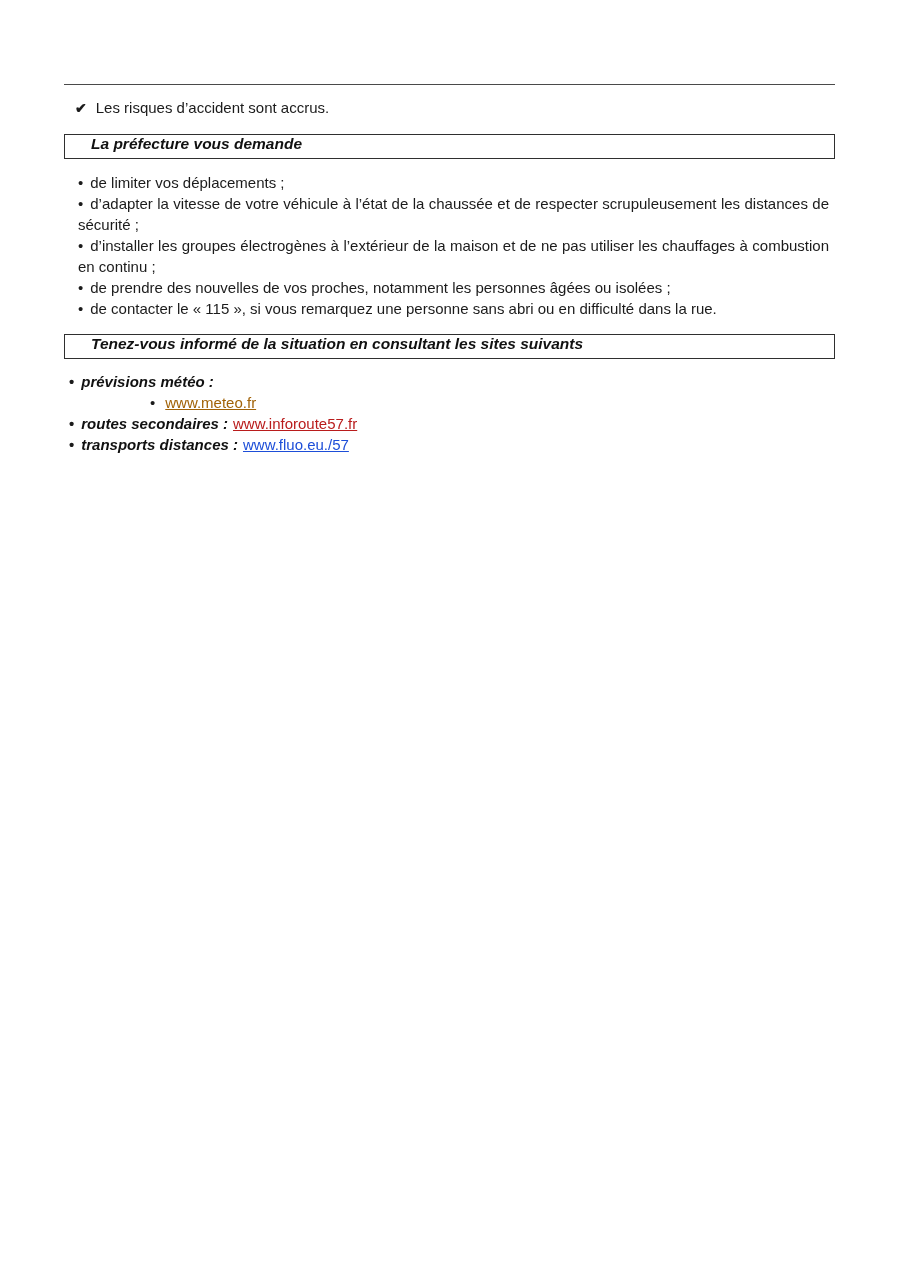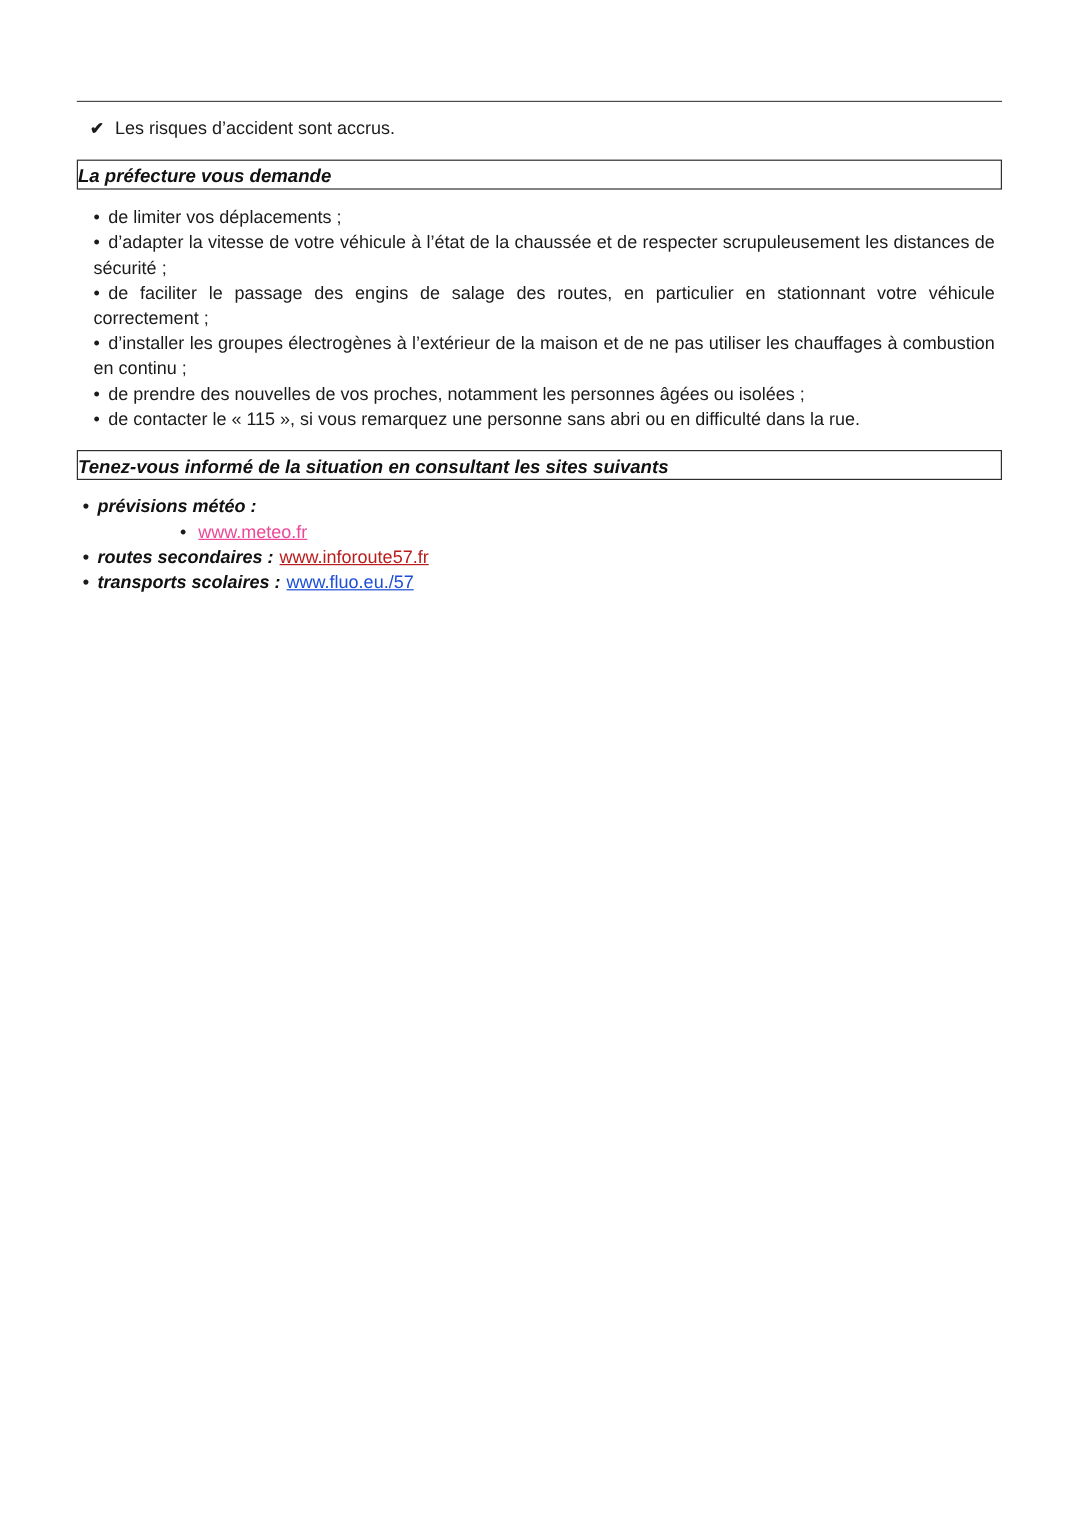--- a/index.html
+++ b/index.html
@@ -28,21 +28,22 @@
   .check {
     font-weight: bold;
     margin-right: 9px;
     font-size: 14px;
   }
 
   .section-box {
     border: 1px solid #2f2f2f;
     height: 25px;
     display: flex;
-    align-items: flex-end;
+    align-items: flex-start;
+    padding-left: 26px;
     background: #ffffff;
   }
   .section-box.first { margin-bottom: 13px; }
   .section-box.second { margin-top: 15px; margin-bottom: 12px; }
   .section-title {
     font-weight: bold;
     font-style: italic;
     font-size: 15.5px;
     color: #111111;
   }
@@ -85,44 +86,43 @@
     <span class="check">✔</span><span>Les risques d’accident sont accrus.</span>
   </div>
 
   <div class="section-box first">
     <span class="section-title">La préfecture vous demande</span>
   </div>
 
   <div class="items">
     <p class="item"><span class="bullet">•</span><span>de limiter vos déplacements ;</span></p>
     <p class="item"><span class="bullet">•</span><span>d’adapter la vitesse de votre véhicule à l’état de la chaussée et de respecter scrupuleusement les distances de sécurité ;</span></p>
-    <p class="item"><span class="bullet">•</span><span>de faciliter le passage des engins de salage des routes, en particulier en stationnant votre véhicule correctement ;</span></p>
     <p class="item"><span class="bullet">•</span><span>d’installer les groupes électrogènes à l’extérieur de la maison et de ne pas utiliser les chauffages à combustion en continu ;</span></p>
     <p class="item"><span class="bullet">•</span><span>de prendre des nouvelles de vos proches, notamment les personnes âgées ou isolées ;</span></p>
     <p class="item"><span class="bullet">•</span><span>de contacter le « 115 », si vous remarquez une personne sans abri ou en difficulté dans la rue.</span></p>
   </div>
 
   <div class="section-box second">
     <span class="section-title">Tenez-vous informé de la situation en consultant les sites suivants</span>
   </div>
 
   <div class="links">
 
     <div class="link-line lvl1">
       <span class="bullet-l1">•</span><span class="label">prévisions météo :</span>
     </div>
 
     <div class="link-line lvl2">
-      <span class="bullet-l2">•</span><a class="link" style="color: #ec4899;">www.meteo.fr</a>
+      <span class="bullet-l2">•</span><a class="link" style="color: #a16207;">www.meteo.fr</a>
     </div>
 
 
     <div class="link-line lvl1">
       <span class="bullet-l1">•</span><span class="label">routes secondaires :</span><a class="link" style="color: #b91c1c;">www.inforoute57.fr</a>
     </div>
 
     <div class="link-line lvl1">
-      <span class="bullet-l1">•</span><span class="label">transports scolaires :</span><a class="link" style="color: #1d4ed8; text-decoration: underline;">www.fluo.eu./57</a>
+      <span class="bullet-l1">•</span><span class="label">transports distances :</span><a class="link" style="color: #1d4ed8; text-decoration: underline;">www.fluo.eu./57</a>
     </div>
 
   </div>
 
 </div>
 
 </body></html>

